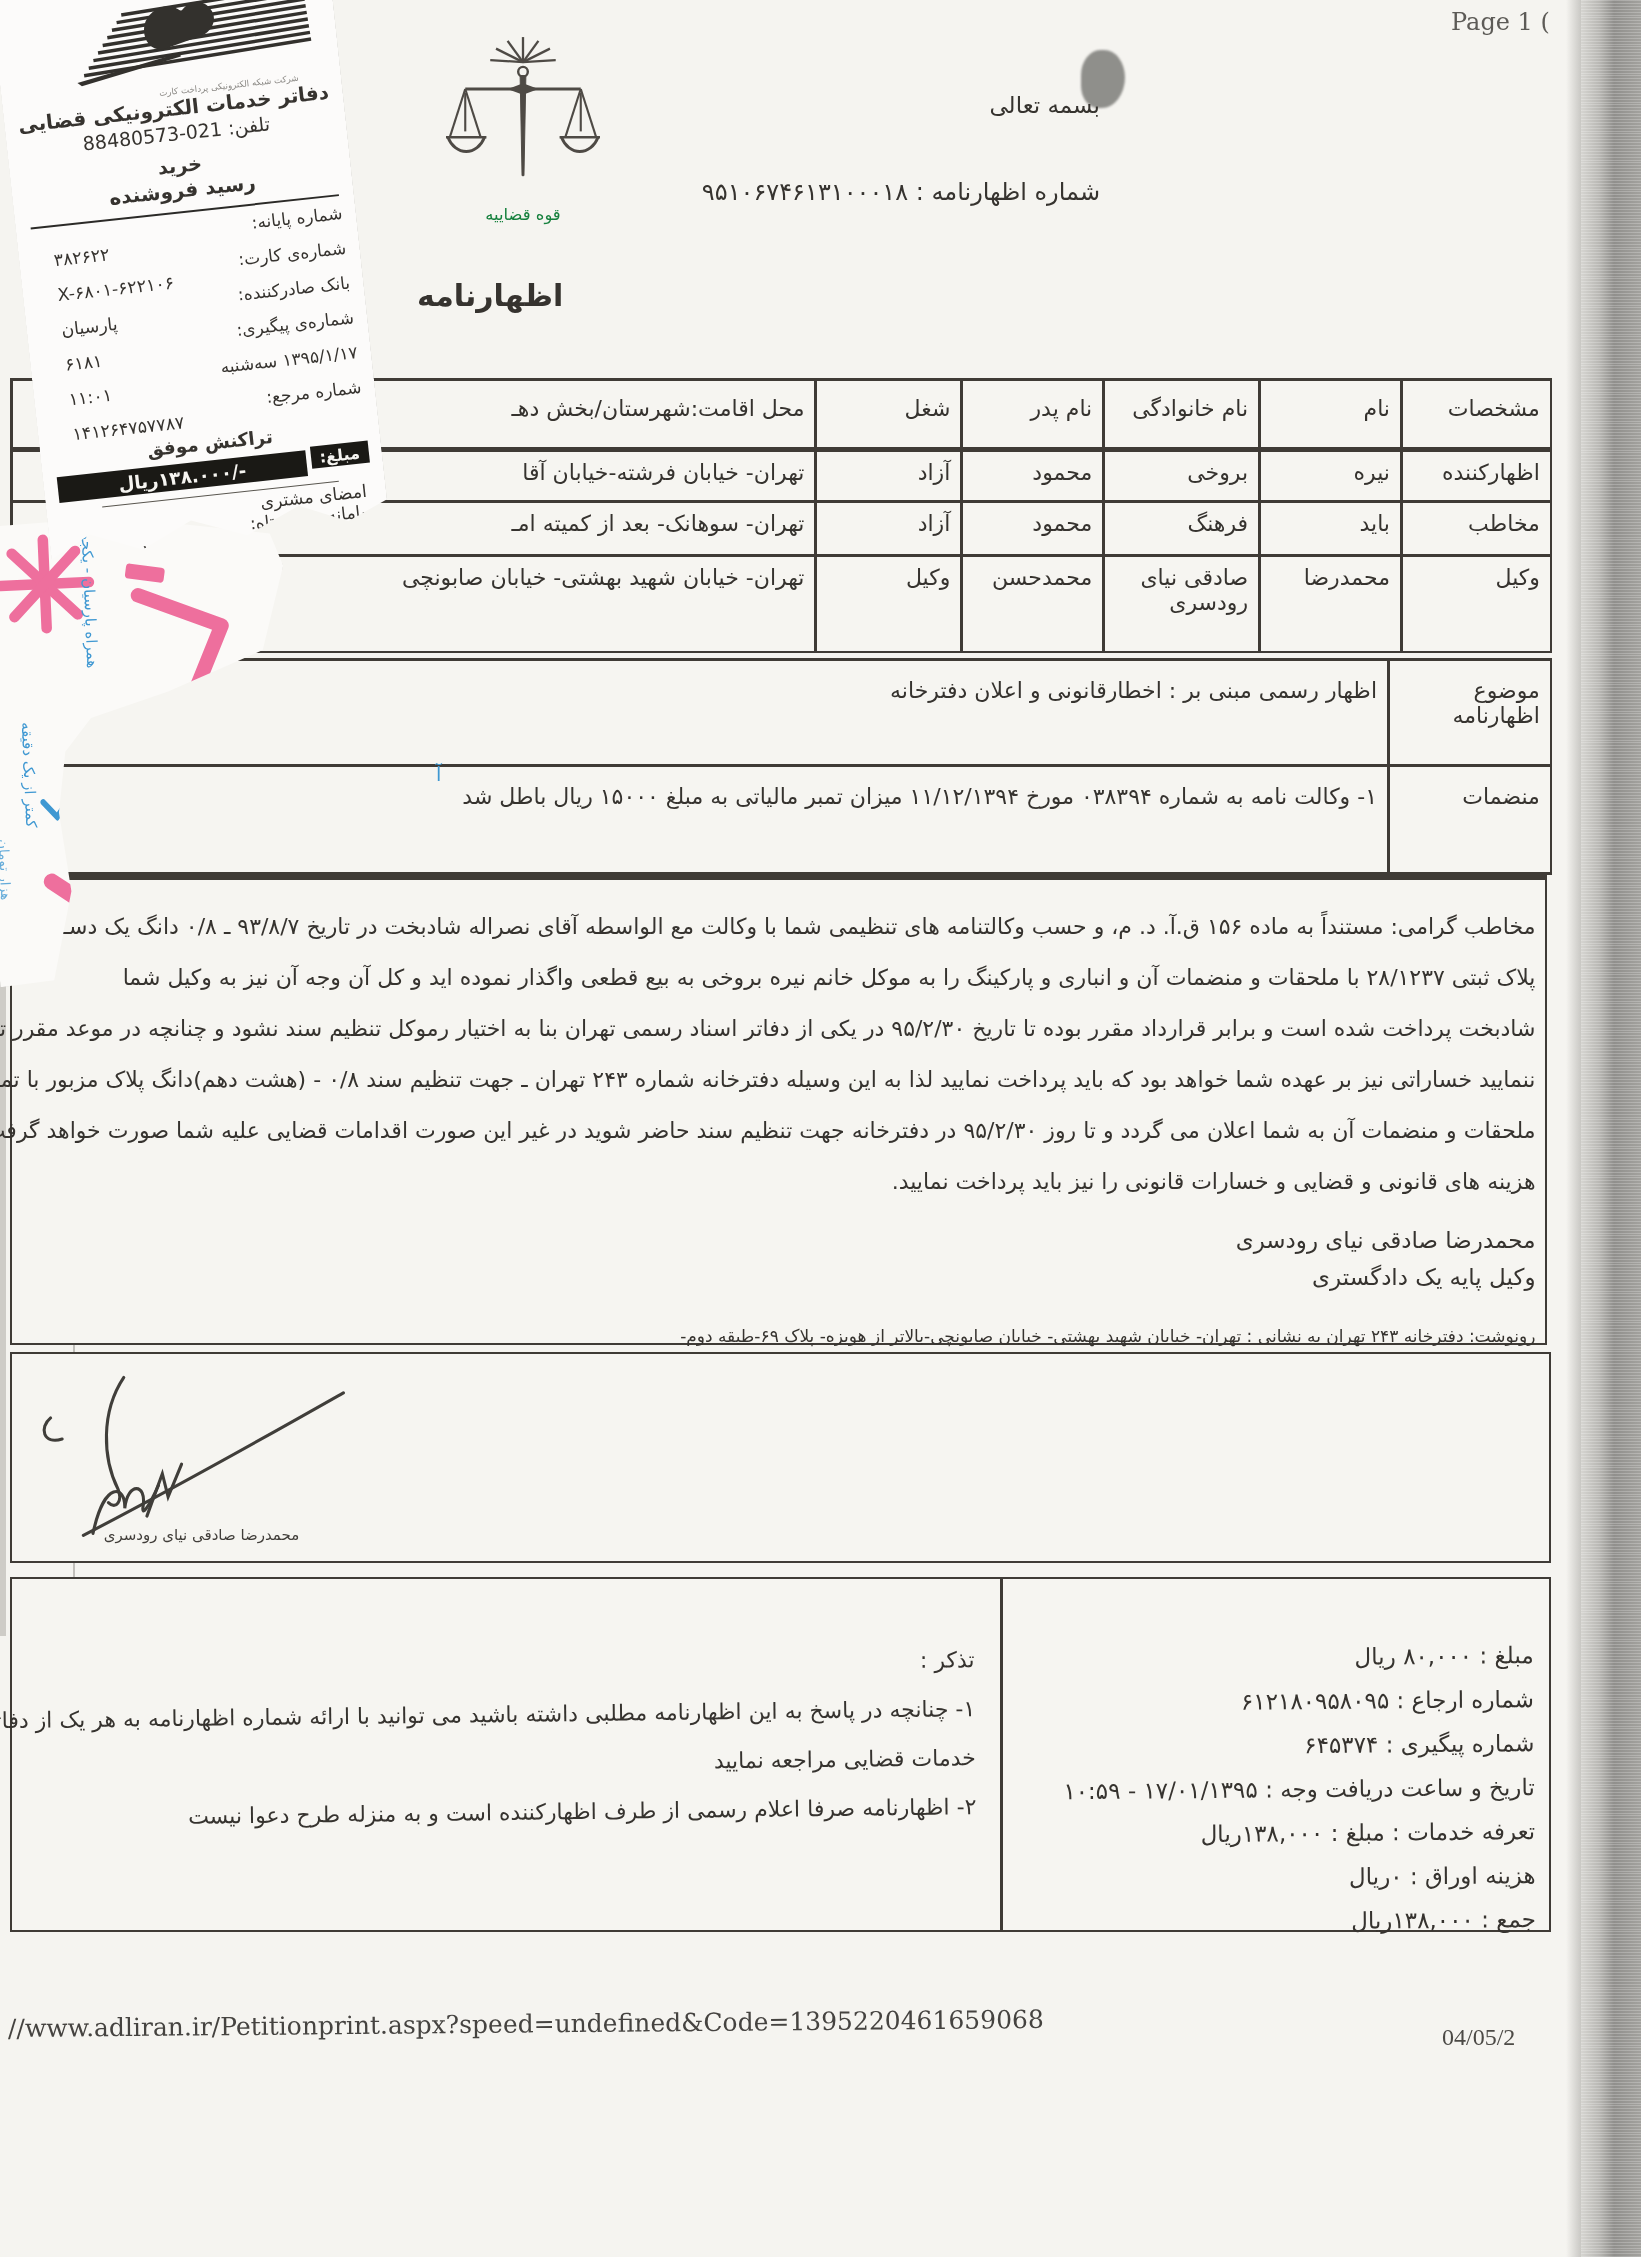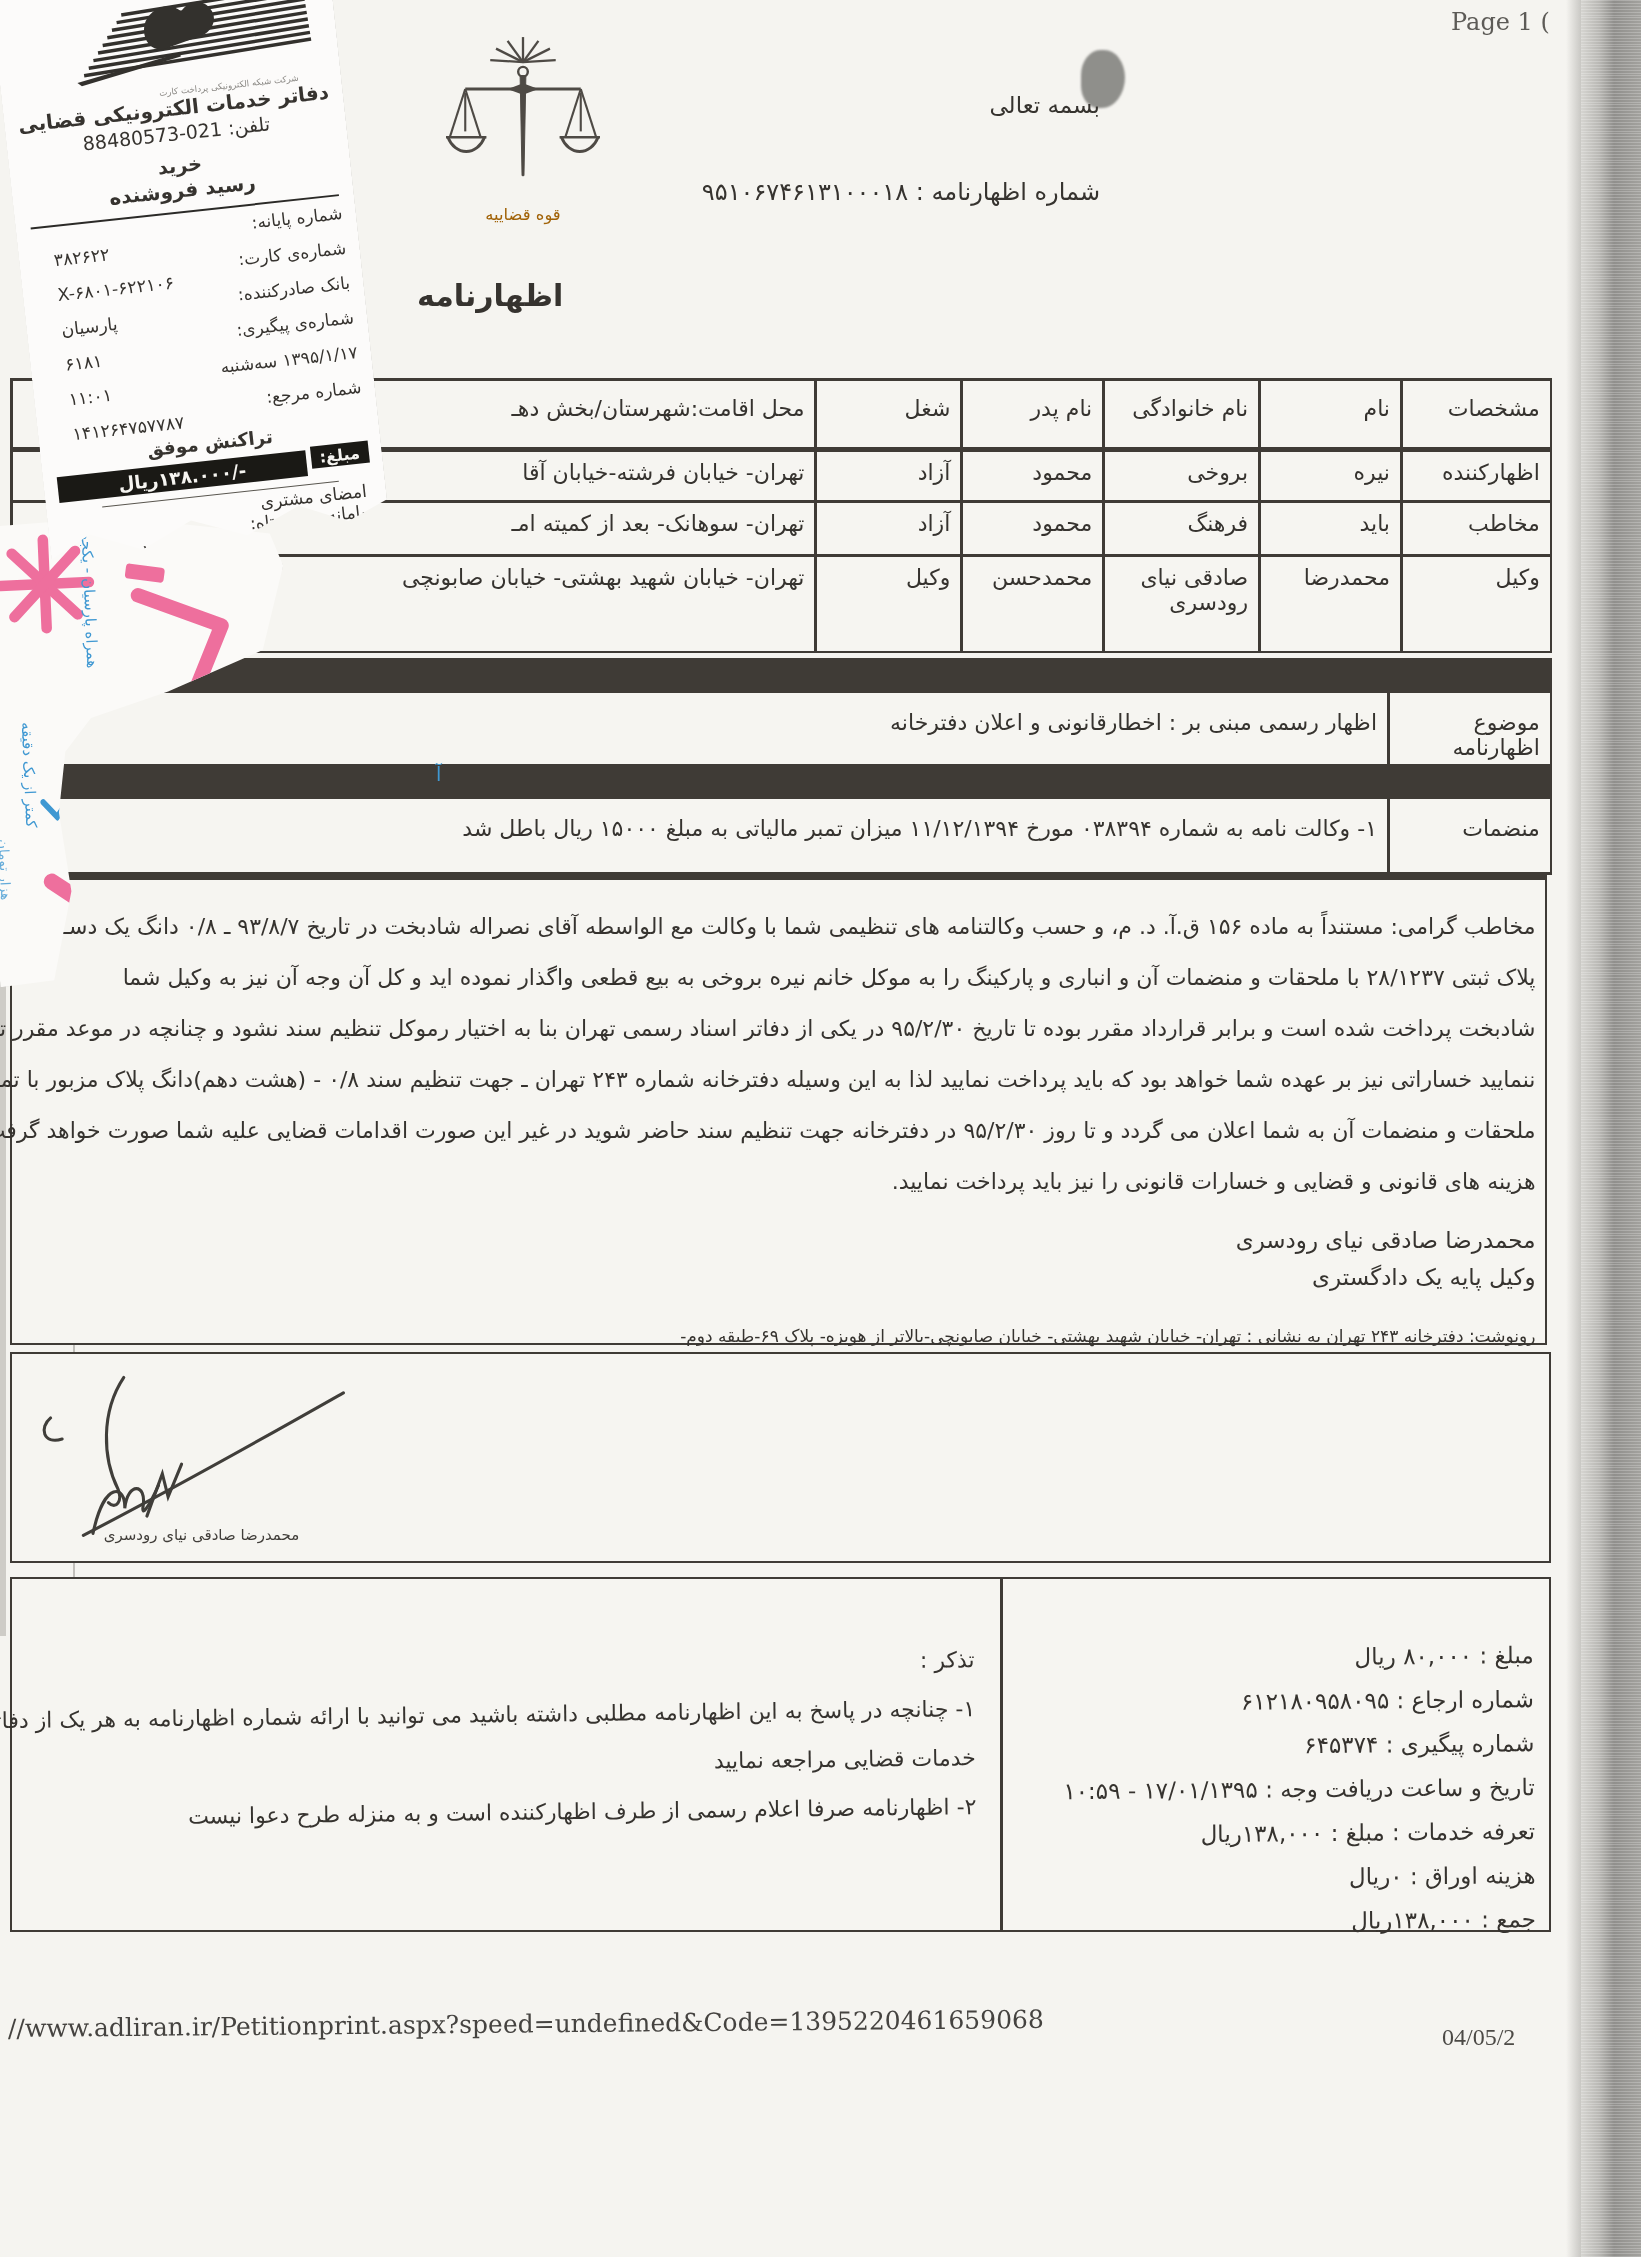--- a/index.html
+++ b/index.html
@@ -19,33 +19,33 @@
   .fold-line{left:73px;top:958px;width:1.9px;height:668px;background:#b7b5b0;opacity:.85;}
   .punch-blob{left:1081px;top:50px;width:44px;height:58px;background:#8f8f8b;
     border-radius:48% 52% 58% 42%;filter:blur(1px);}
 
   .page-indicator{left:1451px;top:7.7px;font-family:"DejaVu Serif",serif;font-size:24px;color:#5d5b57;}
   .bismillah{right:541px;top:92px;font-size:23px;}
   .statement-no{right:541px;top:178px;font-size:24px;text-align:center;}
 
   
   .logo{left:446px;top:29px;}
-  .logo-caption{left:446px;top:205px;width:154px;text-align:center;font-size:16.4px;color:#a16207;}
+  .logo-caption{left:446px;top:205px;width:154px;text-align:center;font-size:16.4px;color:#15803d;}
   .doc-title{left:417px;top:278px;width:212px;text-align:left;font-size:30px;font-weight:bold;}
 
   
   .tbl{display:grid;background:#3f3b36;gap:2.9px;padding:2.9px;direction:rtl;}
   .tbl>div{background:#f6f5f1;font-size:22px;padding:8.7px 9.7px 0 3.9px;overflow:hidden;}
   .specs{left:9.7px;top:378px;width:1537px;
     grid-template-columns:147px 139px 153px 139px 143px auto;
     grid-template-rows:68px 48px 51px 94px;}
   .specs .hd{border-bottom:2.9px solid #3f3b36;padding-top:15.4px;}
   .subjtbl{left:9.7px;top:658px;width:1537px;
     grid-template-columns:160px auto;grid-template-rows:103px 105px;}
-  .subjtbl>div{padding-top:17.4px;margin-top:32px;}
+  .subjtbl>div{padding-top:17.4px;}
 
   
   .body-box{left:9.7px;top:875px;width:1518px;height:442px;border:2.9px solid #3f3b36;border-top-width:5.8px;
     background:#f6f5f1;direction:rtl;padding:21px 9.7px 0 5.8px;}
   .body-line{font-size:22px;line-height:51px;white-space:nowrap;}
   .signatory-name{font-size:23px;line-height:37px;margin-top:15.4px;}
   .signatory-title{font-size:23px;line-height:37px;}
   .copy-note{font-size:17px;line-height:39px;margin-top:21px;white-space:nowrap;}
 
   

